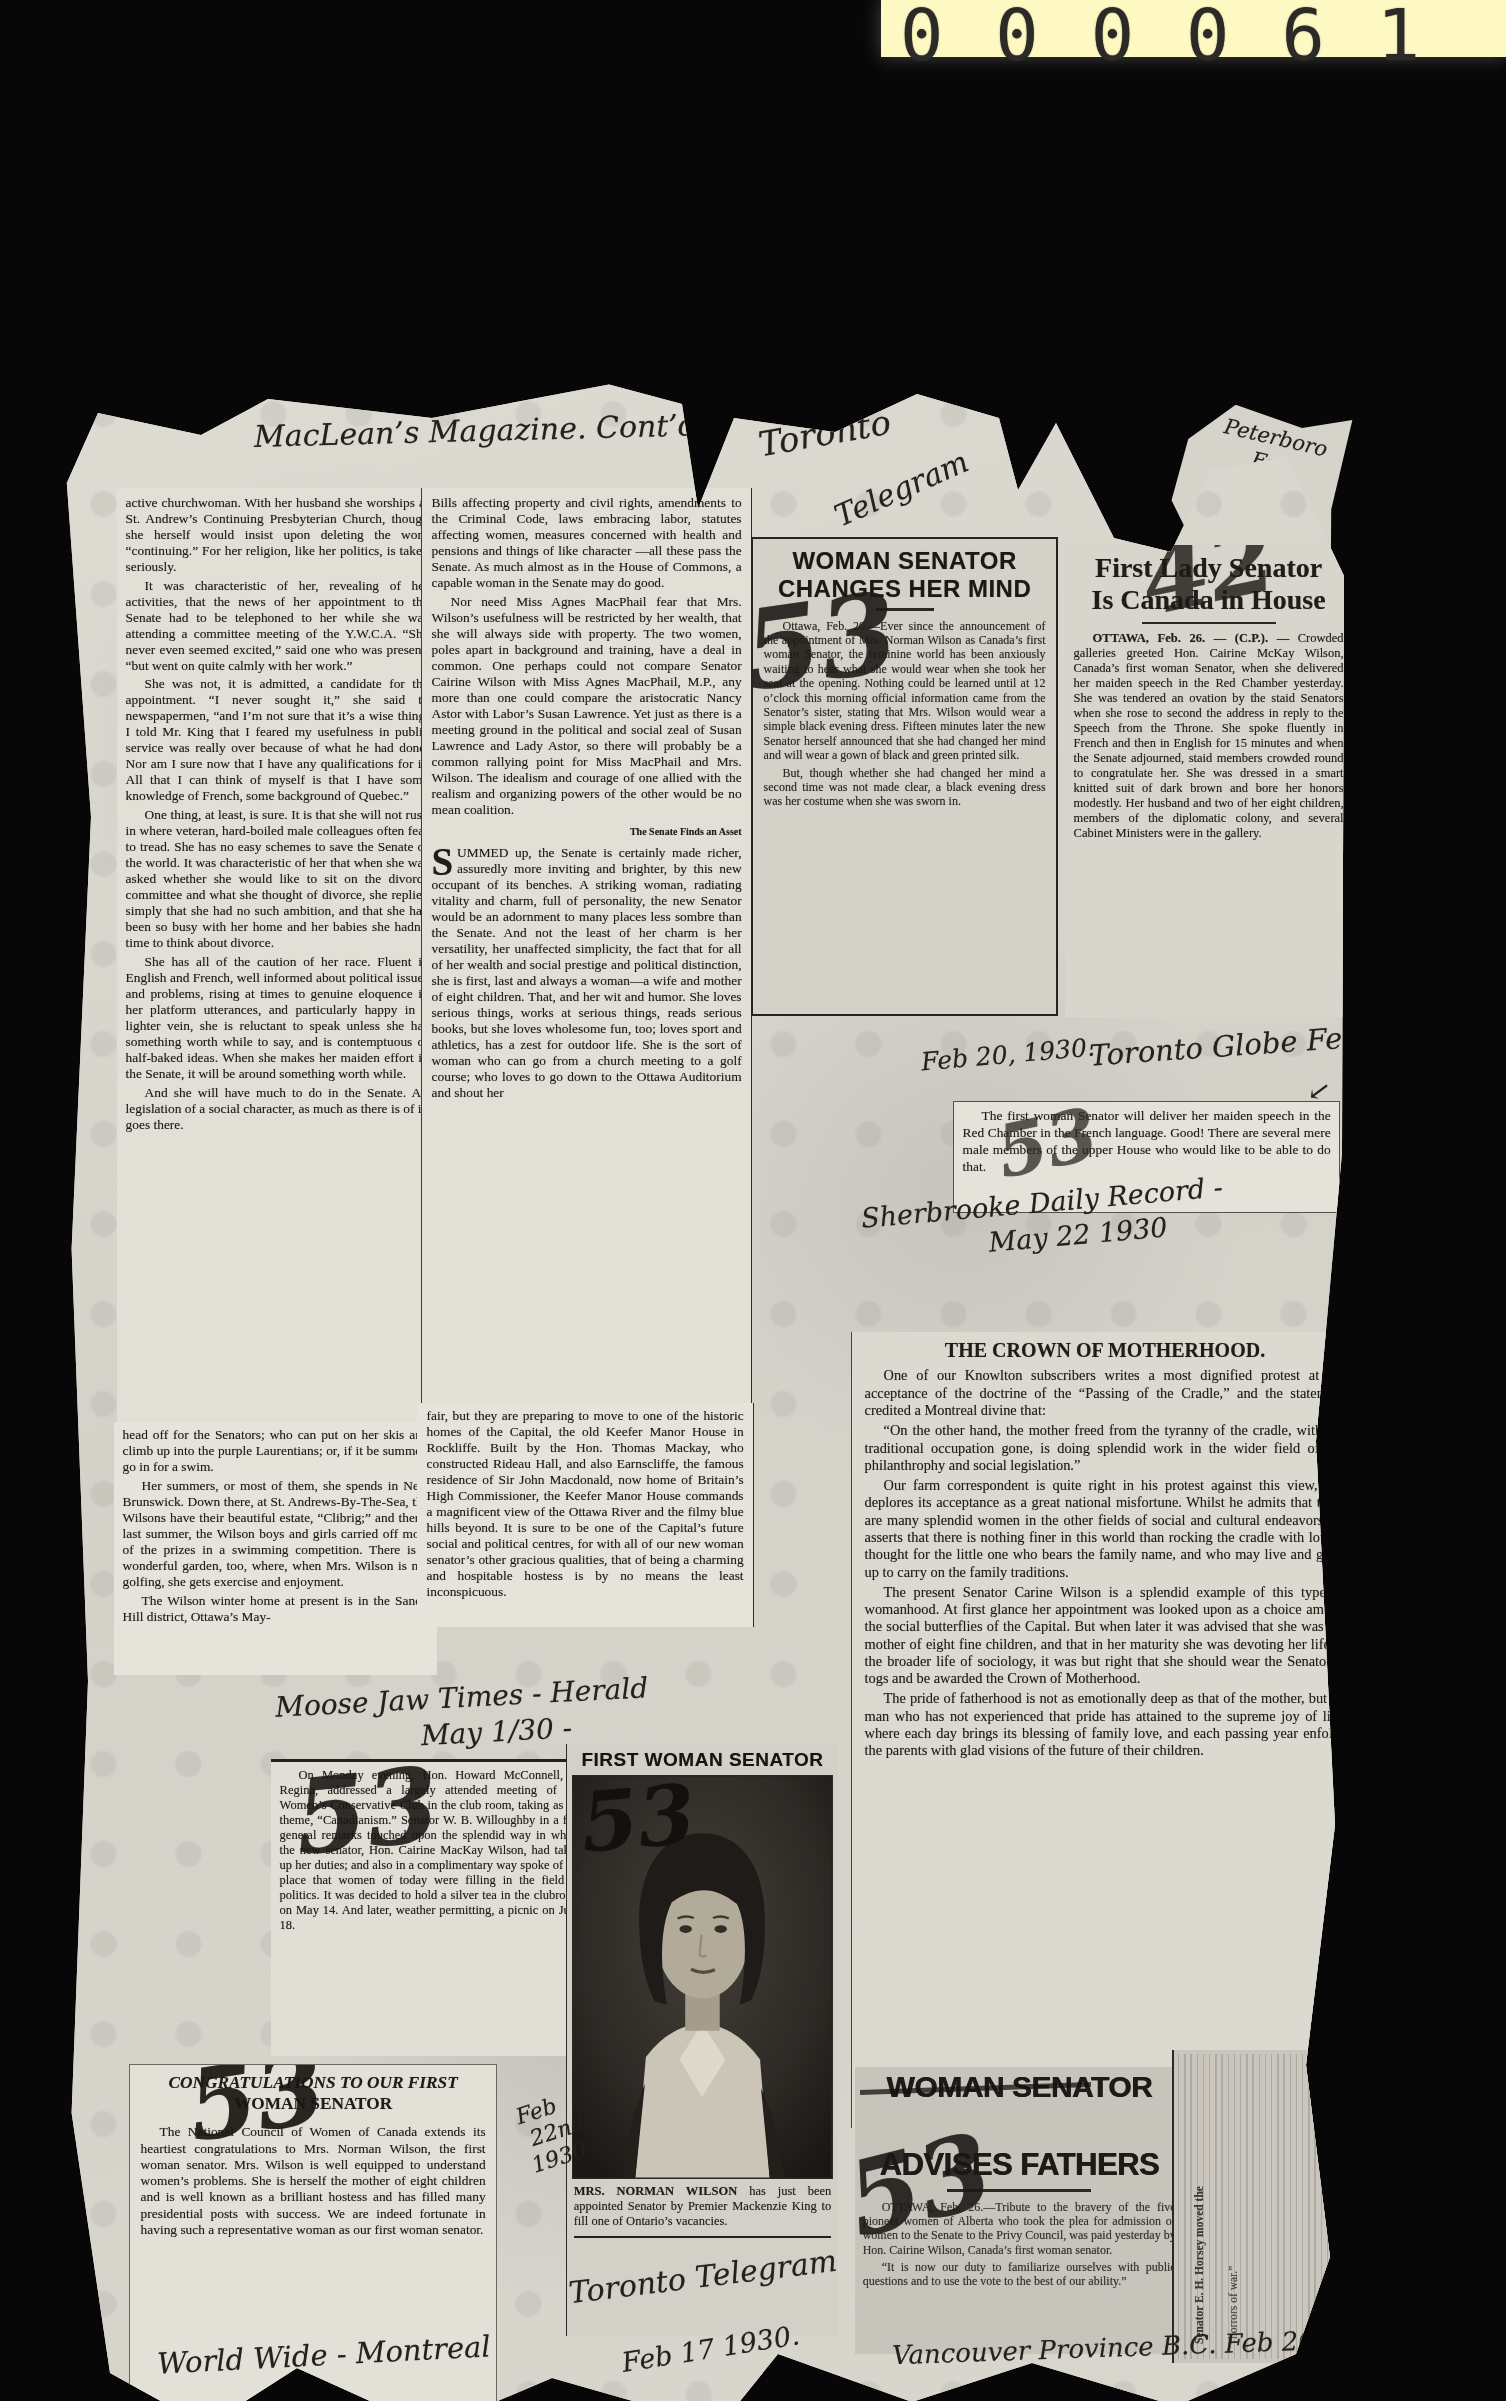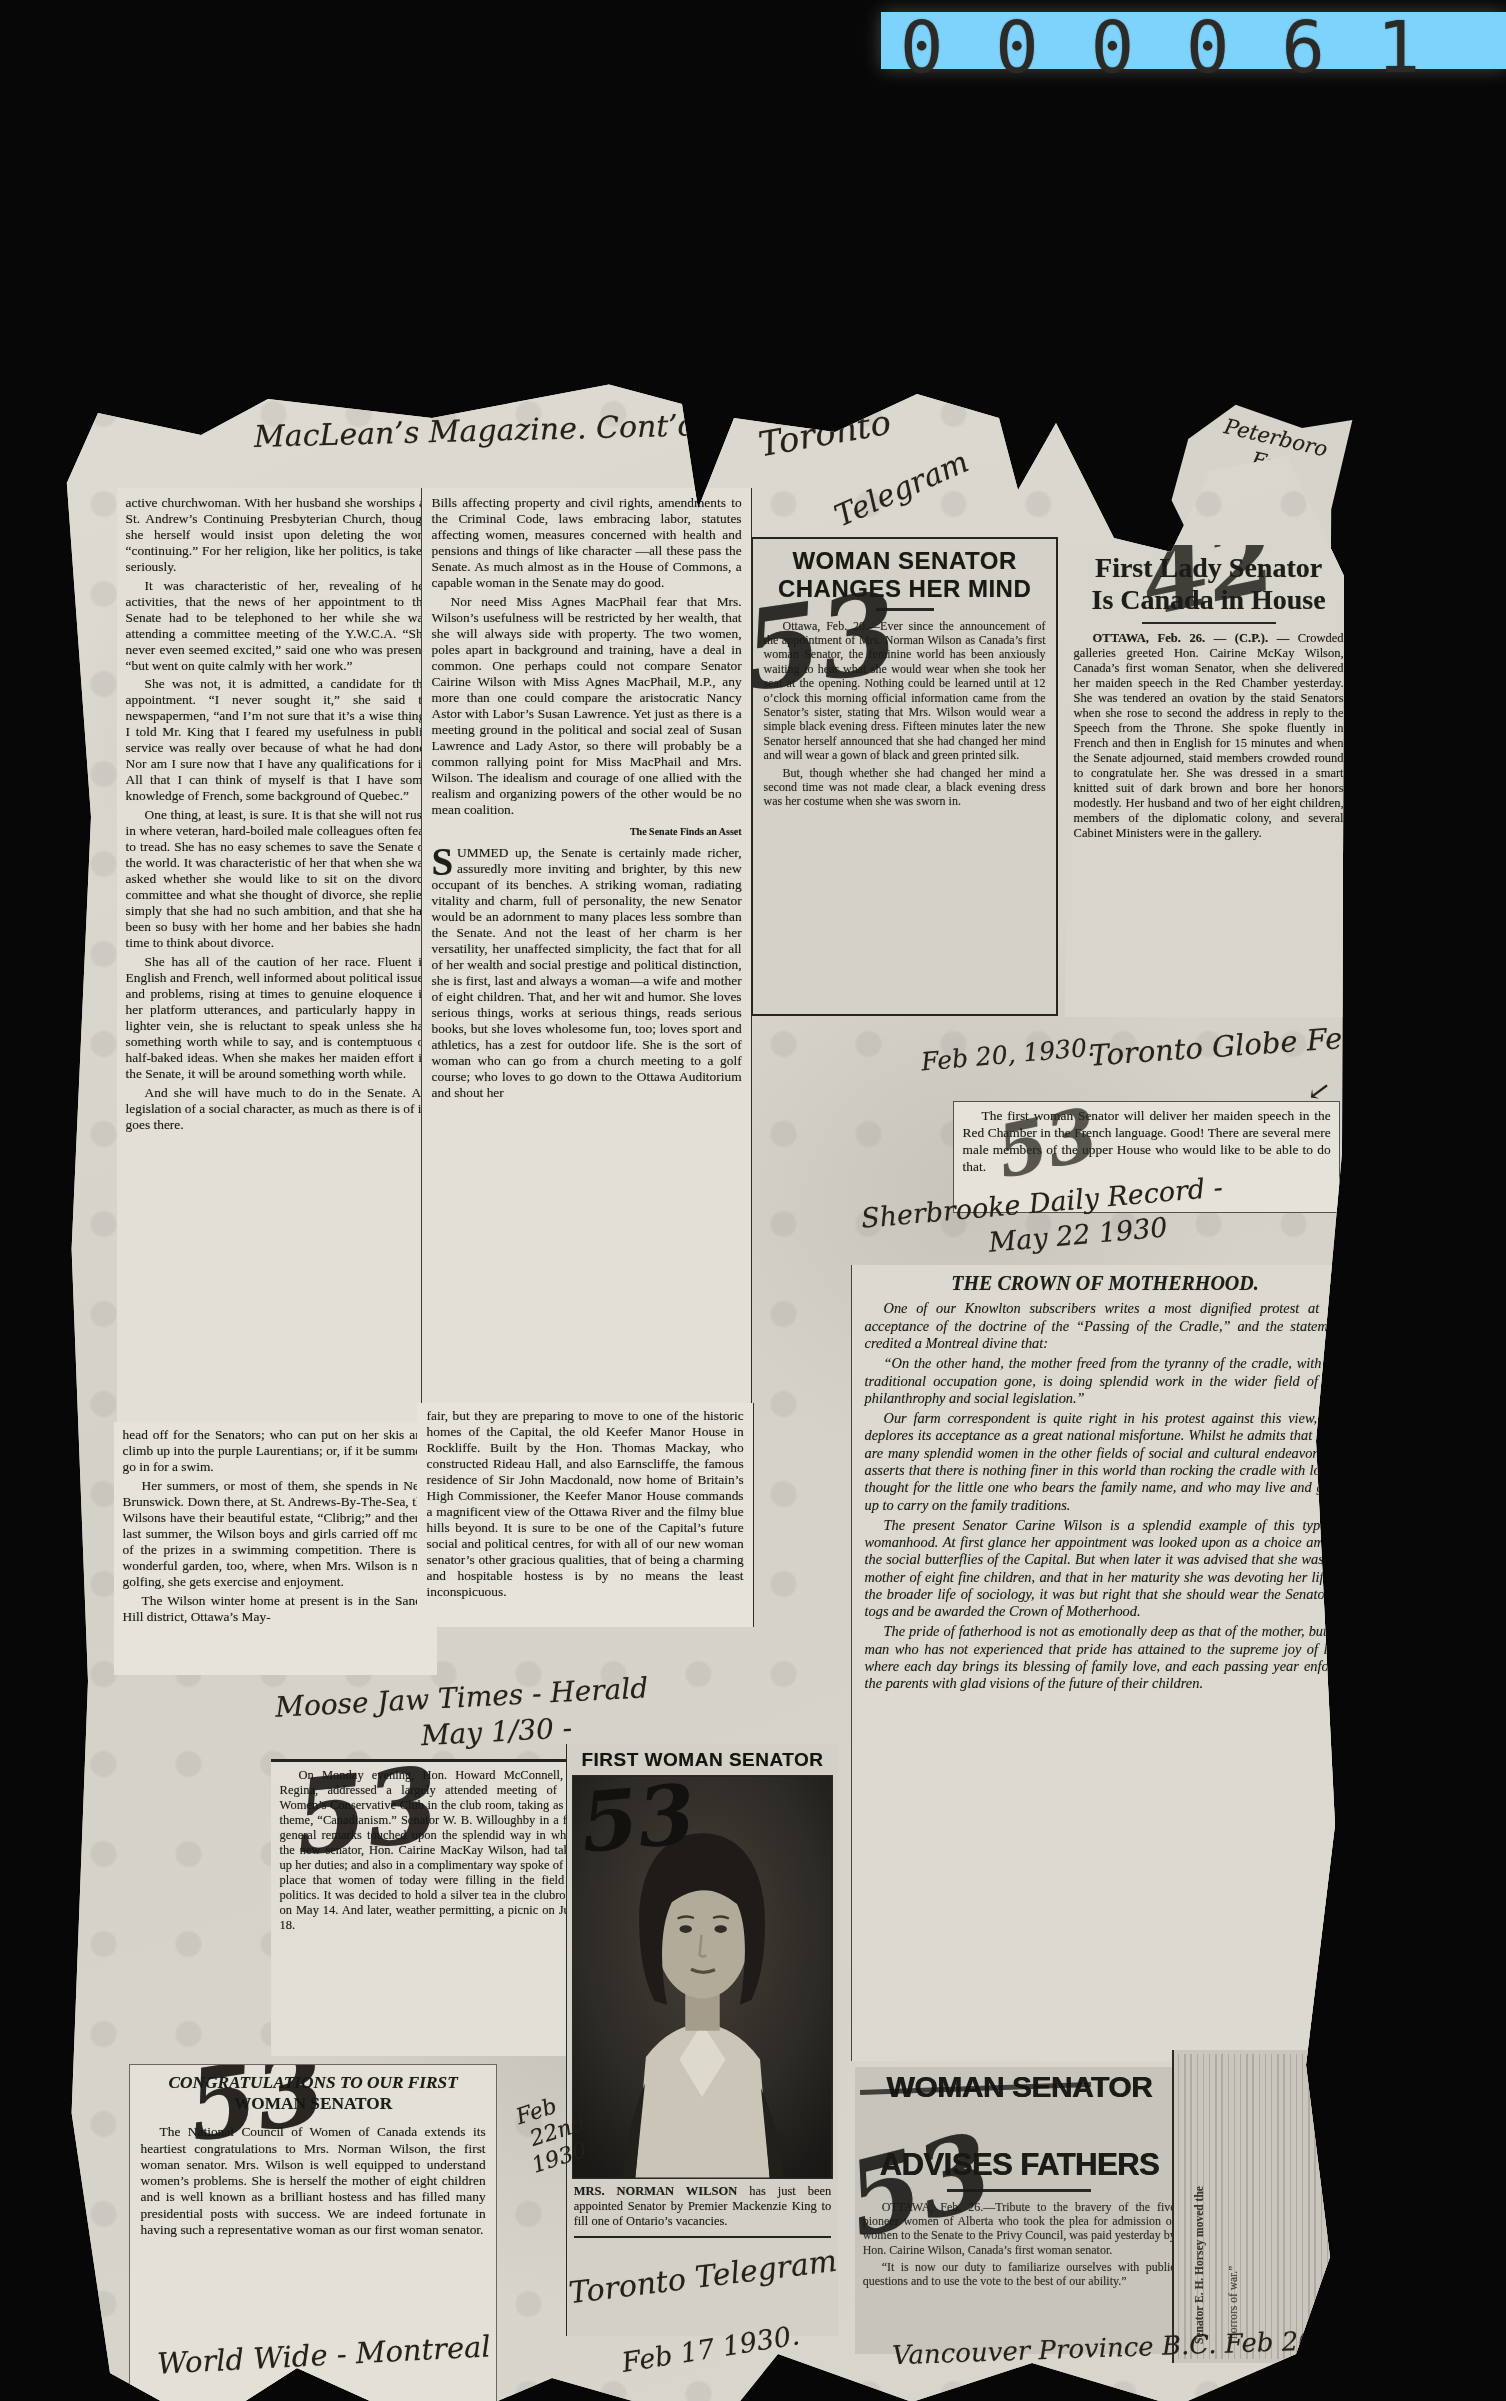--- a/index.html
+++ b/index.html
@@ -1,19 +1,19 @@
 <!DOCTYPE html>
 <html style="font-size:7.7px"><head>
 <meta charset="utf-8">
 <style>
   html,body{margin:0;padding:0;background:#060606;}
   #frame{position:relative;width:1506px;height:2582px;background:#070707;overflow:hidden;
          font-family:"Liberation Serif",serif;}
   
-  #filmstrip{position:absolute;left:881px;top:12px;width:625px;height:57px;background:#7dd3fc;
+  #filmstrip{position:absolute;left:881px;top:0;width:625px;height:57px;background:#fef9c3;
              box-shadow:0 0 19px rgba(255,255,255,0.25);}
   #framenum{position:absolute;left:19px;top:-6.7px;font-family:"DejaVu Sans Mono",monospace;
             font-size:72px;letter-spacing:52px;color:#2c2a27;text-shadow:0 0 1.4px rgba(44,42,39,.6);}
   
   #paper{position:absolute;left:61px;top:369px;width:1287px;height:2060px;background:#d8d5cd;
     background-image:
       radial-gradient(circle at 22% 18%, rgba(110,108,102,.18), rgba(0,0,0,0) 14%),
       radial-gradient(circle at 70% 40%, rgba(120,118,112,.14), rgba(0,0,0,0) 18%),
       radial-gradient(circle at 40% 80%, rgba(110,108,102,.16), rgba(0,0,0,0) 16%),
       linear-gradient(160deg, #dedbd3 0%, #d4d1c9 45%, #d9d6ce 100%);
@@ -118,21 +118,21 @@
     <div class="clip serifbody" style="left:892px;top:732px;width:368px;height:100px;background:#e5e2da;border:1.4px solid #54514b;padding:4.8px 8.6px;font-size:13.4px;line-height:17px;">
       <p class="para">The first woman Senator will deliver her maiden speech in the Red Chamber in the French language.  Good!  There are several mere male members of the upper House who would like to be able to do that.</p>
       <div class="hand-num" style="left:43px;top:8.6px;font-size:72px;transform:rotate(-12deg);color:rgba(40,38,33,.55);">53</div>
     </div>
 
     <div class="hand" style="left:801px;top:816px;font-size:27px;transform:rotate(-5deg);line-height:1.3;">
       <span>Sherbrooke Daily Record -</span><br>
       <span style="padding-left:125px;">May 22 1930</span>
     </div>
 
-    <div class="clip serifbody" style="left:790px;top:896px;width:481px;height:777px;background:#dcd9d1;border-left:1.4px solid #47443f;padding:9.6px 12.5px;font-size:14.4px;line-height:17.3px;font-style:italic;">
+    <div class="clip serifbody" style="left:790px;top:963px;width:481px;height:777px;background:#dcd9d1;border-left:1.4px solid #47443f;padding:9.6px 12.5px;font-size:14.4px;line-height:17.3px;">
       <div class="headline-serif" style="font-size:20px;margin-bottom:8.6px;">THE CROWN OF MOTHERHOOD.</div>
       <p class="para">One of our Knowlton subscribers writes a most dignified protest at the acceptance of the doctrine of the “Passing of the Cradle,” and the statement credited a Montreal divine that:</p>
       <p class="para">“On the other hand, the mother freed from the tyranny of the cradle, with her traditional occupation gone, is doing splendid work in the wider field of art, philanthrophy and social legislation.”</p>
       <p class="para">Our farm correspondent is quite right in his protest against this view, and deplores its acceptance as a great national misfortune.  Whilst he admits that there are many splendid women in the other fields of social and cultural endeavors, he asserts that there is nothing finer in this world than rocking the cradle with loving thought  for the little one who bears the family name, and who may live and grow up to carry on the family traditions.</p>
       <p class="para">The present Senator Carine Wilson is a splendid example of this type of womanhood.  At first glance her appointment was looked upon as a choice among the social butterflies of the Capital.  But when later it was advised that she was the mother of eight fine children, and that in her maturity she was devoting her life to the broader life of sociology, it was but right that she should wear the Senatorial togs and be awarded the Crown of Motherhood.</p>
       <p class="para">The pride of fatherhood is not as emotionally deep as that of the mother, but no man who has not experienced that pride has attained to the supreme joy of life, where each day brings its blessing of family love, and each passing year enfolds the parents with glad visions of the future of their children.</p>
     </div>
 
     <div class="hand" style="left:215px;top:1311px;font-size:28px;transform:rotate(-3deg);line-height:1.3;">
       <span>Moose Jaw Times - Herald</span><br>

